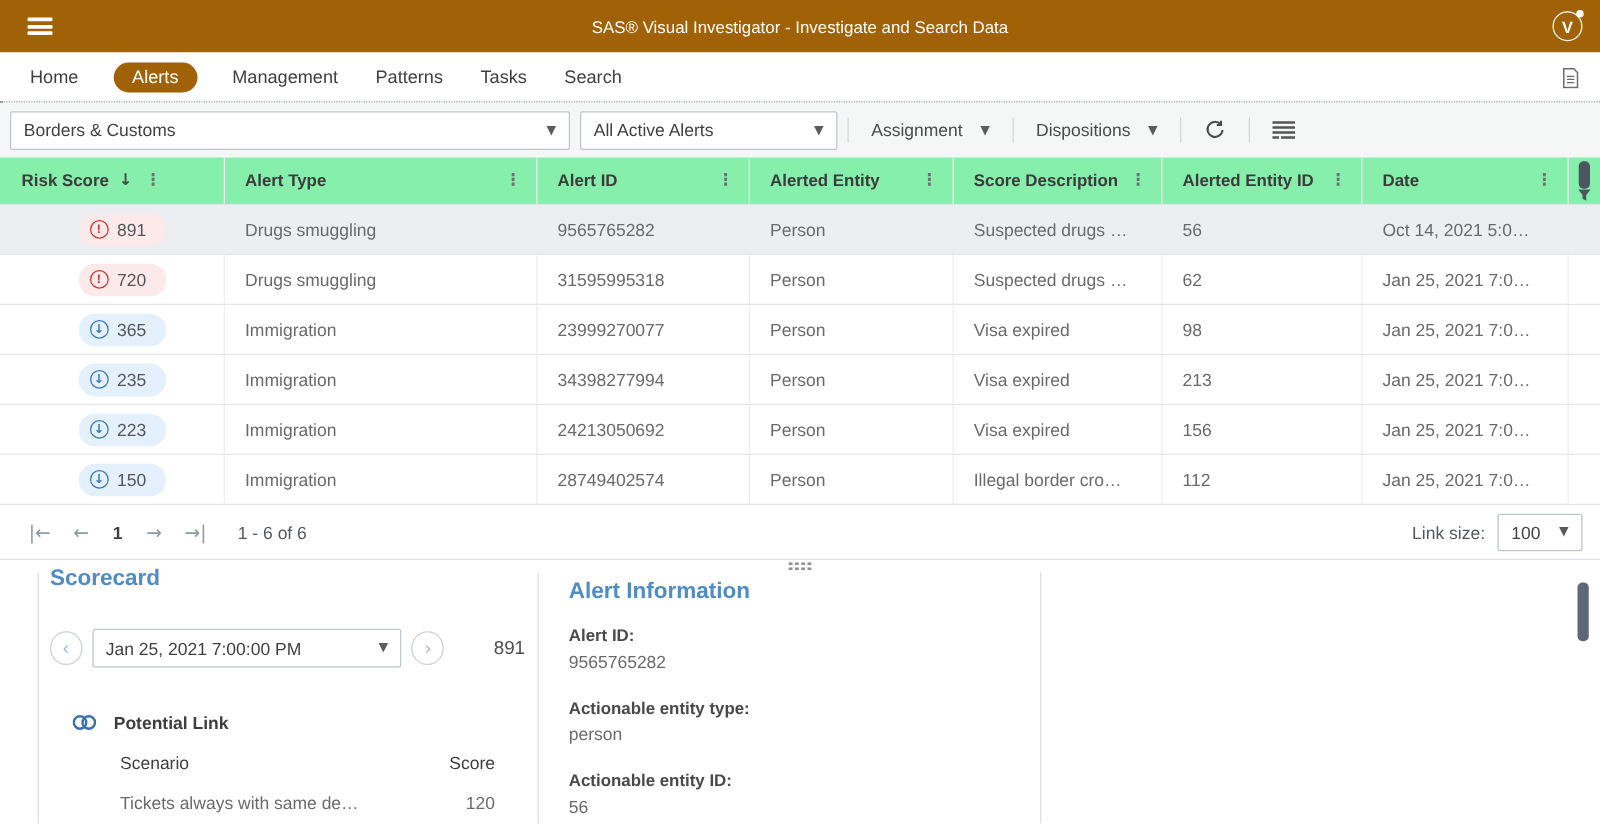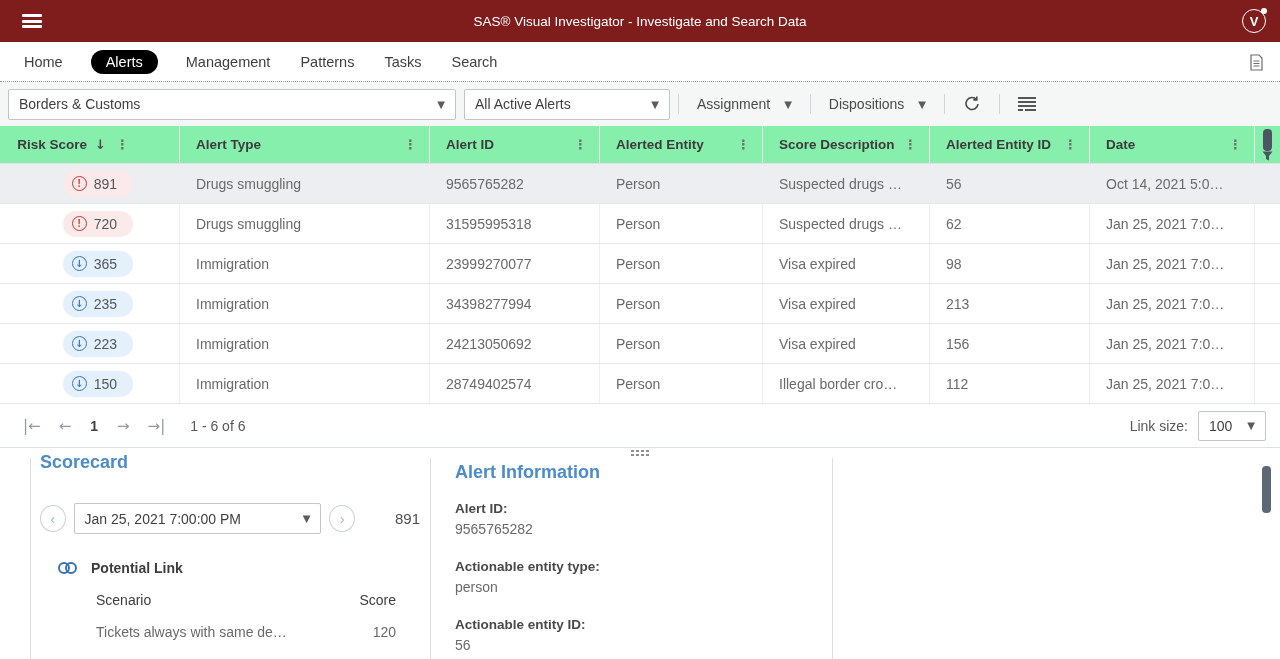--- a/index.html
+++ b/index.html
@@ -1,36 +1,36 @@
 <!DOCTYPE html>
 <html><head>
 <meta charset="utf-8">
 <style>
   * { margin:0; padding:0; box-sizing:border-box; }
   html,body { width:1280px; height:659px; overflow:hidden; background:#fff;
               font-family:"Liberation Sans", sans-serif; }
   .icon-font { font-family:"DejaVu Sans", sans-serif; }
 
   
-  .topbar { height:42px; background:#7f1d1d; display:flex; align-items:center; position:relative; }
+  .topbar { height:42px; background:#a16207; display:flex; align-items:center; position:relative; }
   .hamburger { width:20px; height:14px; margin-left:22px; display:flex; flex-direction:column;
                justify-content:space-between; background:none; border:none; cursor:pointer; }
   .hamburger span { display:block; height:3px; background:#fff; border-radius:1px; }
   .app-title { position:absolute; left:0; right:0; text-align:center; color:#fff; font-size:13.5px; }
   .avatar { position:absolute; right:14px; top:9px; width:24px; height:24px; border:1.5px solid #fff;
             border-radius:50%; color:#fff; font-size:13px; font-weight:bold; display:flex;
             align-items:center; justify-content:center; cursor:pointer; }
   .avatar .dot { position:absolute; right:-2px; top:-2px; width:6px; height:6px; background:#fff; border-radius:50%; }
 
   
   .navbar { height:40px; display:flex; align-items:center; padding-left:22px; gap:26px;
             border-bottom:1px dotted #9aa0a6; position:relative; background:#fff; }
   .nav-tab { font-size:14.5px; color:#3f3f3f; background:none; border:none; cursor:pointer;
              padding:4px 2px; font-family:"Liberation Sans",sans-serif; }
-  .nav-tab.active { background:#000000; color:#fff; border-radius:13px; padding:4px 15px; }
+  .nav-tab.active { background:#a16207; color:#fff; border-radius:13px; padding:4px 15px; }
   .doc-icon { position:absolute; right:16px; top:12px; cursor:pointer; }
 
   
   .toolbar { height:44px; background:#f5f6f6; display:flex; align-items:center; padding:0 8px; gap:8px; }
   .select-box { background:#fff; border:1px solid #bfc6cc; border-radius:2px; height:31px;
                 display:flex; align-items:center; justify-content:space-between; padding:0 10px;
                 font-size:14px; color:#3f3f3f; cursor:pointer; }
   .select-domain { width:448px; }
   .select-view { width:206px; }
   .caret { color:#5c5c5c; font-size:10px; margin-left:8px; }
@@ -86,21 +86,21 @@
   .drag-handle i { background:#8f8f8f; }
   .vdiv { position:absolute; top:10px; bottom:0; width:1px; background:#dcdfe2; }
   .vdiv.d0{left:30px;} .vdiv.d1{left:430px;} .vdiv.d2{left:832px;}
   .panel-h { font-size:18px; color:#4e8cc8; }
   .scorecard { position:absolute; left:40px; top:4px; width:380px; }
   .sc-controls { display:flex; align-items:center; margin-top:30px; }
   .circle-btn { width:27px; height:27px; border-radius:50%; border:1px solid #ccd1d6; background:#fff;
                 color:#9dbbd8; font-size:15px; cursor:pointer; display:flex; align-items:center; justify-content:center; }
   .date-select { width:262px; height:31px; margin:0 8px; }
   .sc-score { font-size:15px; color:#4f4f4f; margin-left:40px; }
-  .sc-group { display:flex; align-items:center; gap:14px; margin-top:26px; margin-left:18px; }
+  .sc-group { display:flex; align-items:center; gap:14px; margin-top:36px; margin-left:18px; }
   .sc-group-label { font-size:14px; font-weight:bold; color:#3d3d3d; }
   .sc-table { margin-left:56px; margin-top:16px; width:300px; }
   .sc-thead, .sc-trow { display:flex; justify-content:space-between; }
   .sc-thead span { font-size:14px; font-weight:normal; color:#3d3d3d; }
   .sc-trow { margin-top:16px; }
   .sc-trow span { font-size:14px; color:#6a6a6a; }
   .sc-scenario { max-width:230px; white-space:nowrap; overflow:hidden; }
   .alert-info { position:absolute; left:455px; top:14px; width:360px; }
   .ai-field { margin-top:18px; }
   .ai-label { font-size:13.5px; font-weight:bold; color:#494949; }

